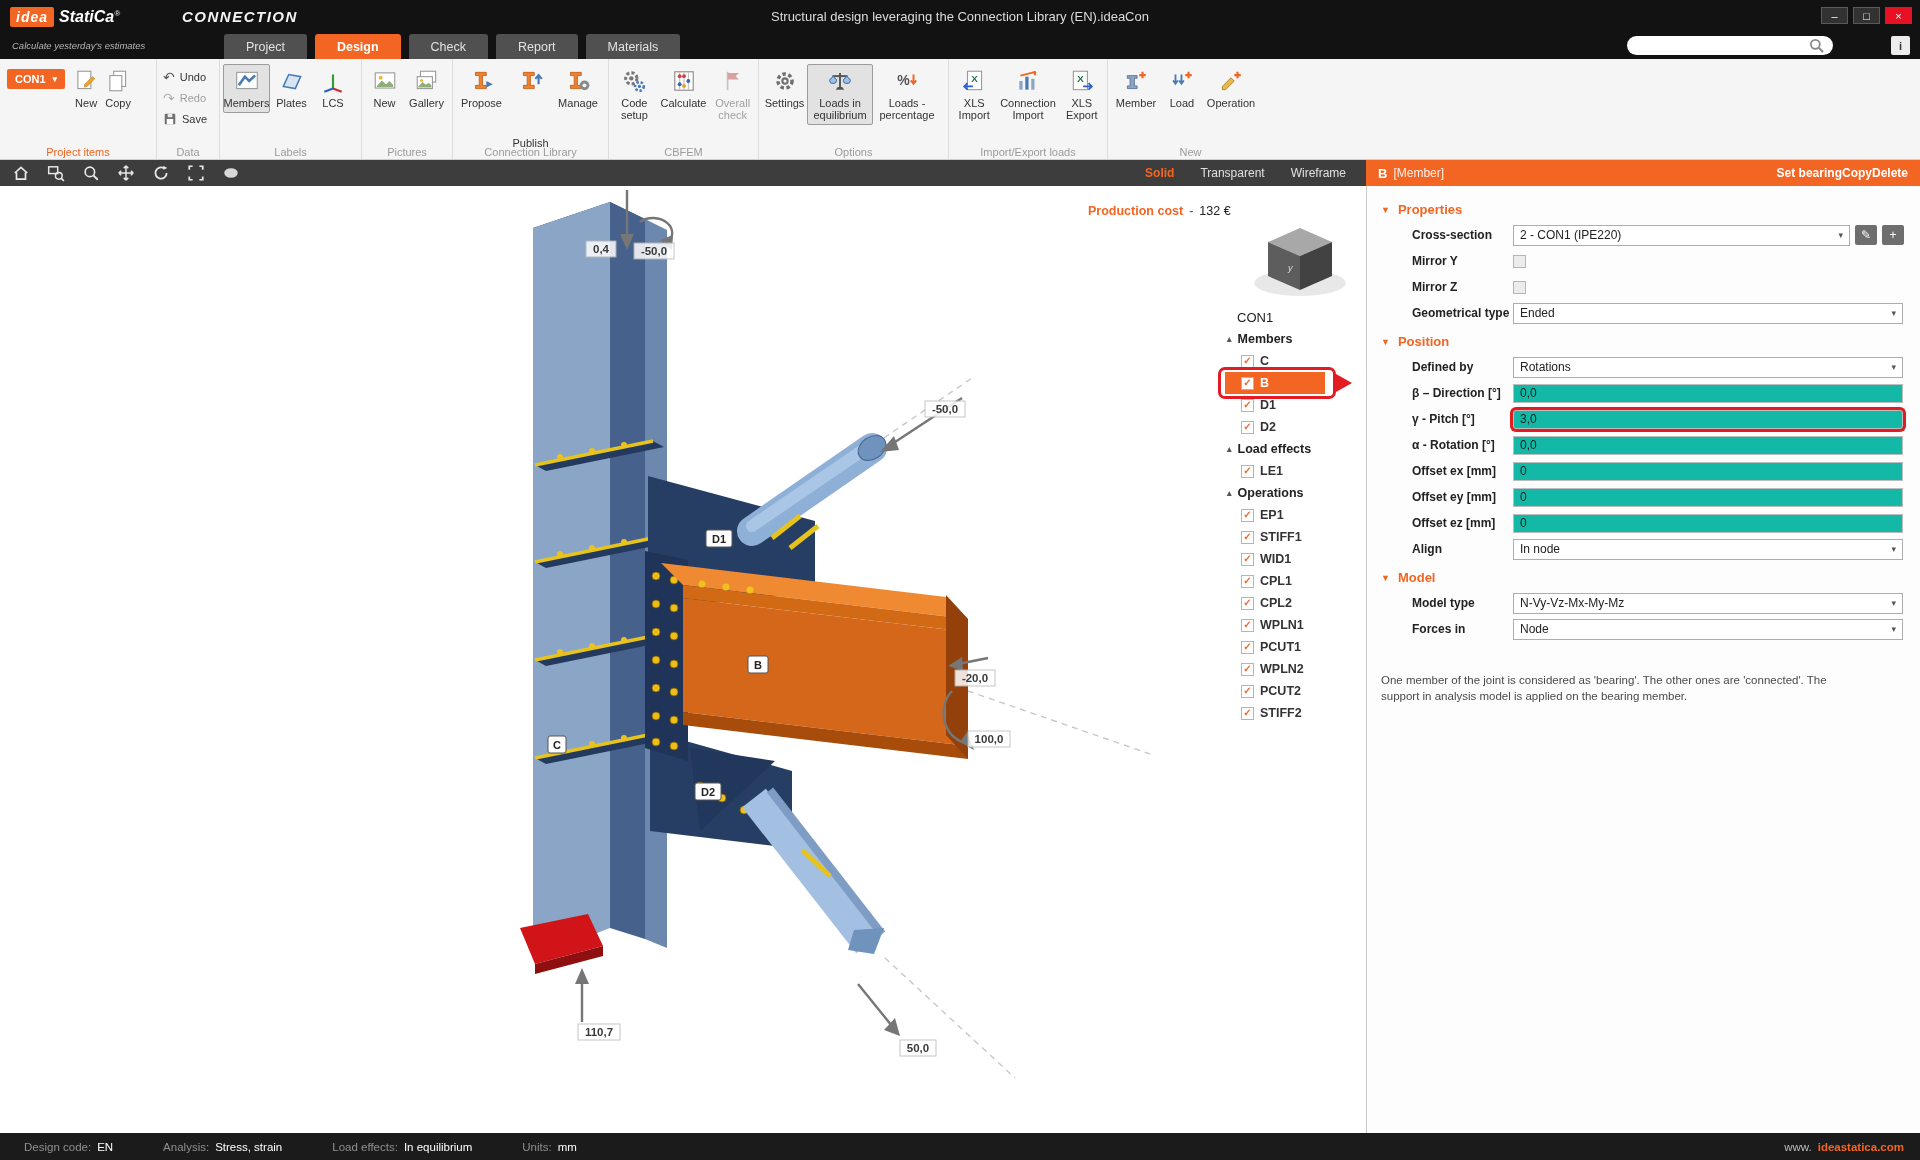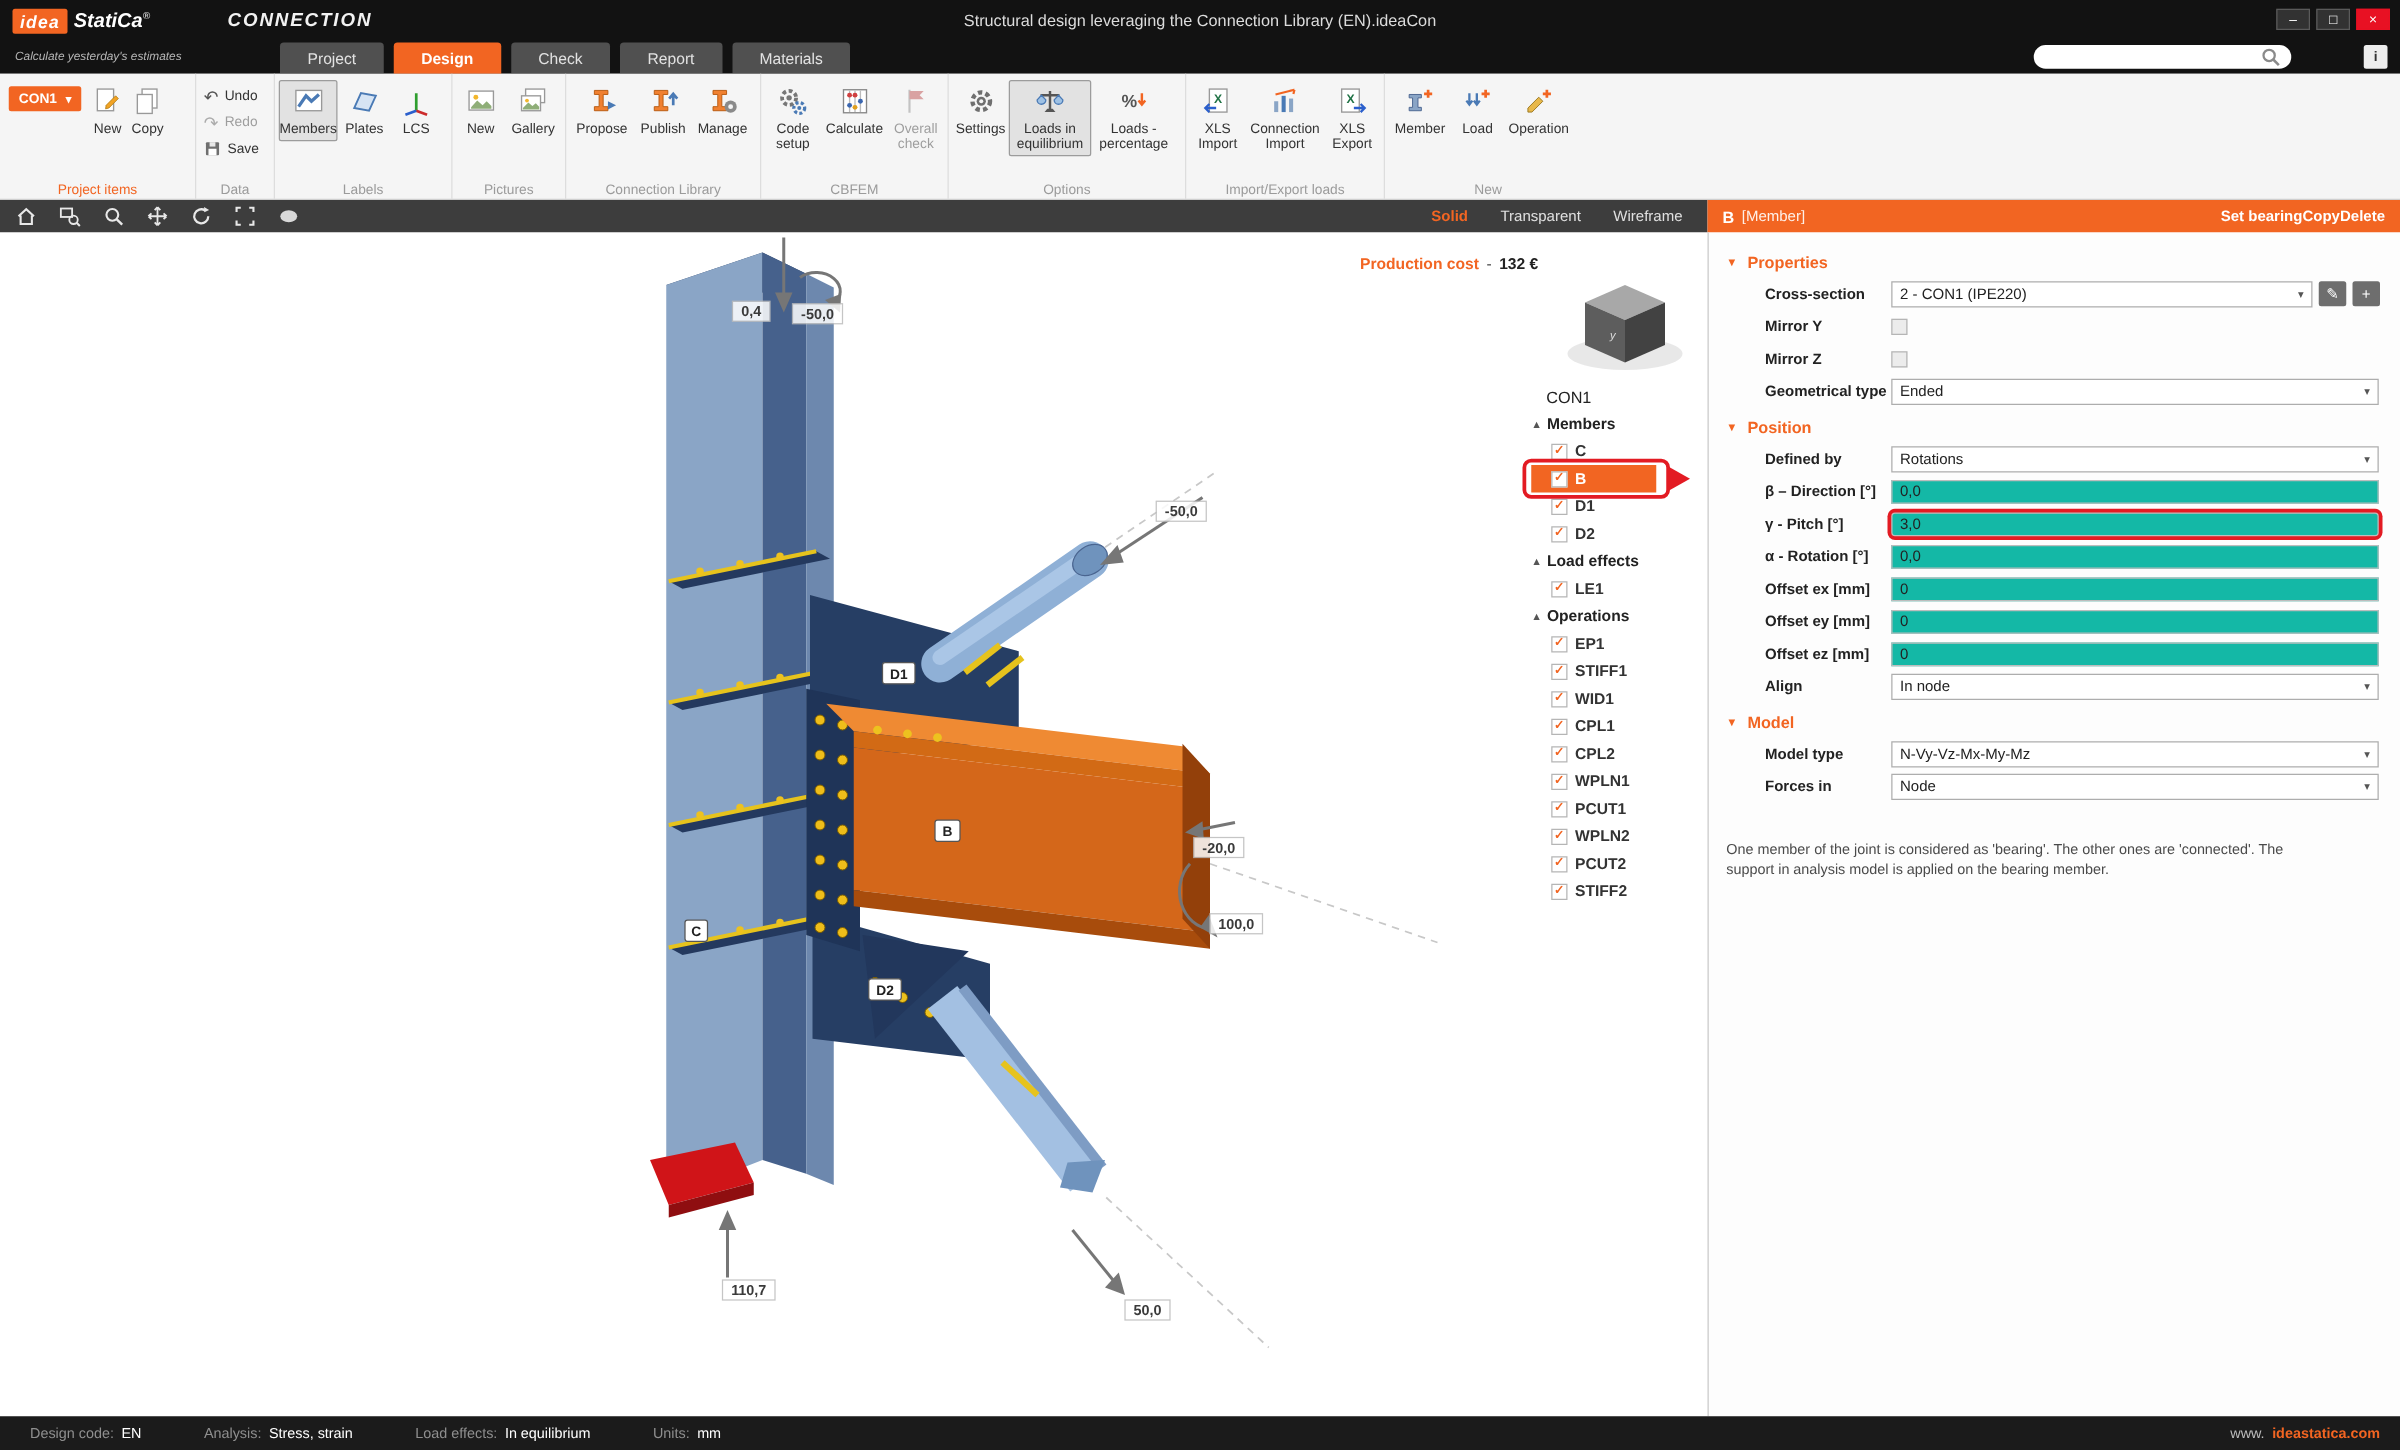--- a/index.html
+++ b/index.html
@@ -46,21 +46,21 @@
   .vp-toolbar { position:absolute; left:0; top:160px; width:1366px; height:26px; background:#3d3d3d; display:flex; align-items:center; padding-left:12px; gap:17px; }
   .vico { width:18px; height:18px; display:inline-flex; align-items:center; justify-content:center; }
   .modes { margin-left:auto; margin-right:20px; display:flex; gap:26px; font-size:12px; color:#e0e0e0; }
   .mode.active { color:#f26522; font-weight:bold; }
 
   
   .viewport { position:absolute; left:0; top:186px; width:1366px; height:947px; background:#fff; overflow:hidden; }
   .prodcost { position:absolute; left:1088px; top:18px; display:flex; gap:6px; font-size:12.5px; align-items:center; }
   .prodcost .pc-label { color:#f26522; font-weight:bold; }
   .prodcost .pc-sep { color:#444; }
-  .prodcost .pc-val { color:#222; font-weight:bold; }
+  .prodcost .pc-val { color:#222; font-weight:normal; }
 
   
   .tree { position:absolute; left:1225px; top:120px; width:140px; font-size:12.5px; color:#222; }
   .t-root { height:22px; display:flex; align-items:center; padding-left:12px; font-size:13px; }
   .t-sec { height:22px; display:flex; align-items:center; gap:6px; padding-left:2px; font-weight:bold; }
   .t-sec .tri { color:#555; font-size:9px; }
   .t-item { height:22px; display:flex; align-items:center; gap:6px; padding-left:16px; font-weight:bold; color:#333; }
   .t-item .cb { width:13px; height:13px; flex:0 0 13px; background:#fff; border:1px solid #b5b5b5; color:#f26522; font-size:10px; font-weight:bold; display:flex; align-items:center; justify-content:center; line-height:1; }
   .t-item.selected { background:#f26522; color:#fff; margin-right:40px; }
   .red-box { position:absolute; left:1218px; top:181px; width:118px; height:32px; border:3px solid #e31b23; border-radius:7px; pointer-events:none; }
@@ -227,21 +227,21 @@
     </div>
 
     <div class="rgroup" style="width:156px;">
       <div class="rbtn" style="width:51px;">
         <svg class="i26" viewBox="0 0 24 24">
             <path d="M6,4 H16 V7 H12.5 V16 H16 V19 H6 V16 H9.5 V7 H6 Z" fill="#f08030" stroke="#b85a10" stroke-width="0.7"></path>
             <path d="M16,12 L22,15 L16,18 Z" fill="#4a7ab5"></path>
           </svg>
         <span class="lbl">Propose</span>
       </div>
-      <div class="rbtn" style="width:47px;">
+      <div class="rbtn" style="width:47px;gap:40px;">
         <svg class="i26" viewBox="0 0 24 24">
             <path d="M5,4 H15 V7 H11.5 V16 H15 V19 H5 V16 H8.5 V7 H5 Z" fill="#f08030" stroke="#b85a10" stroke-width="0.7"></path>
             <path d="M19,15 V7 M16,10 L19,6.5 L22,10" stroke="#4a7ab5" stroke-width="2" fill="none"></path>
           </svg>
         <span class="lbl">Publish</span>
       </div>
       <div class="rbtn" style="width:48px;">
         <svg class="i26" viewBox="0 0 24 24">
             <path d="M5,4 H15 V7 H11.5 V16 H15 V19 H5 V16 H8.5 V7 H5 Z" fill="#f08030" stroke="#b85a10" stroke-width="0.7"></path>
             <circle cx="18" cy="16" r="4.5" fill="#8a8a8a"></circle>

